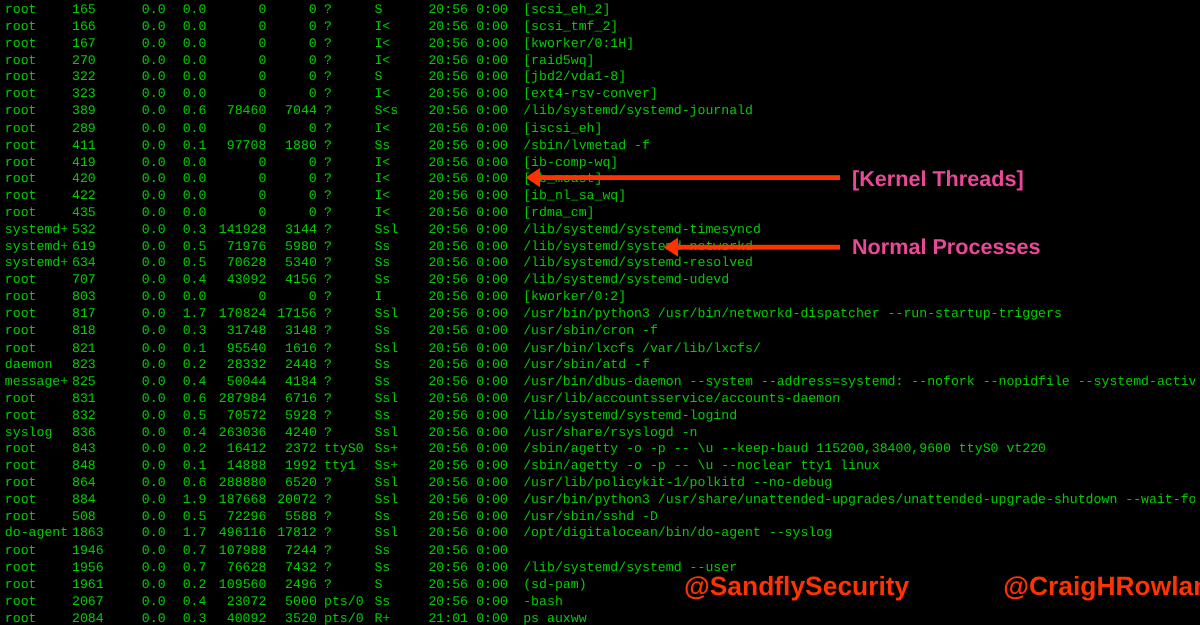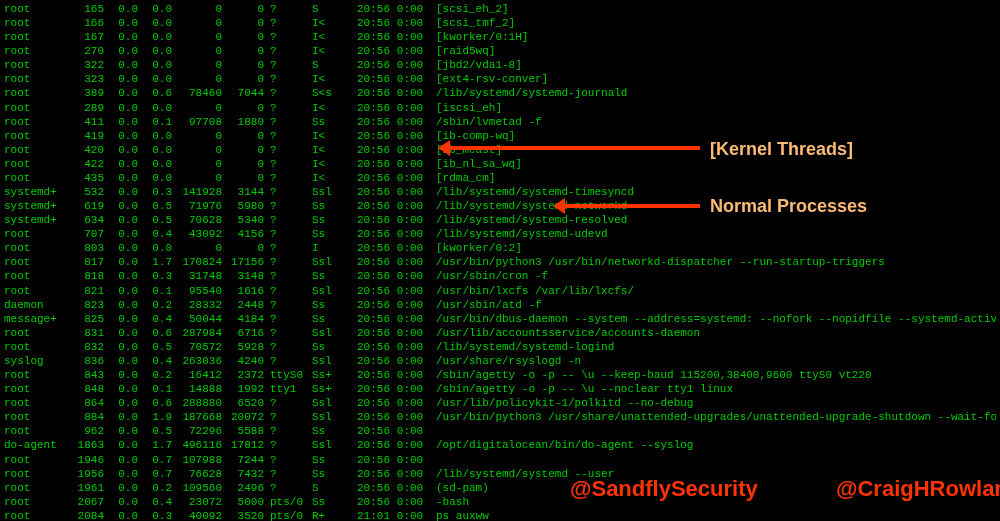--- a/index.html
+++ b/index.html
@@ -13,35 +13,35 @@
     overflow: hidden;
     line-height: 1.28;
     padding: 2px 4px;
     position: relative;
   }
   .row {
     white-space: pre;
     display: flex;
   }
   .c-user  { width: 56px; display: inline-block; }
-  .c-pid   { width: 44px; display: inline-block; text-align: right; }
+  .c-pid   { width: 44px; display: inline-block; }
   .c-cpu   { width: 34px; display: inline-block; text-align: right; }
   .c-mem   { width: 34px; display: inline-block; text-align: right; }
   .c-vsz   { width: 50px; display: inline-block; text-align: right; }
   .c-rss   { width: 42px; display: inline-block; text-align: right; }
   .c-tty   { width: 48px; display: inline-block; padding-left: 6px; }
   .c-stat  { width: 34px; display: inline-block; }
   .c-start { width: 44px; display: inline-block; text-align: right; }
   .c-time  { width: 44px; display: inline-block; text-align: center; padding-right: 4px; }
   .c-cmd   { flex: 1; display: inline-block; padding-left: 2px; white-space: nowrap; overflow: hidden; }
 
   
   .label {
     position: absolute;
-    color: #fdba74;
+    color: #ec4899;
     font-family: Arial, sans-serif;
     font-weight: bold;
     font-size: 18px;
   }
   .label.kernel { top: 138px; left: 710px; }
   .label.normal { top: 195px; left: 710px; text-align: right; }
   .handle {
     position: absolute;
     color: #ff3300;
     font-family: Arial, sans-serif;
@@ -94,21 +94,21 @@
     <div class="row"><span class="c-user">root</span><span class="c-pid">821</span><span class="c-cpu">0.0</span><span class="c-mem">0.1</span><span class="c-vsz">95540</span><span class="c-rss">1616</span><span class="c-tty">?</span><span class="c-stat">Ssl</span><span class="c-start">20:56</span><span class="c-time">0:00</span><span class="c-cmd">/usr/bin/lxcfs /var/lib/lxcfs/</span></div>
     <div class="row"><span class="c-user">daemon</span><span class="c-pid">823</span><span class="c-cpu">0.0</span><span class="c-mem">0.2</span><span class="c-vsz">28332</span><span class="c-rss">2448</span><span class="c-tty">?</span><span class="c-stat">Ss</span><span class="c-start">20:56</span><span class="c-time">0:00</span><span class="c-cmd">/usr/sbin/atd -f</span></div>
     <div class="row"><span class="c-user">message+</span><span class="c-pid">825</span><span class="c-cpu">0.0</span><span class="c-mem">0.4</span><span class="c-vsz">50044</span><span class="c-rss">4184</span><span class="c-tty">?</span><span class="c-stat">Ss</span><span class="c-start">20:56</span><span class="c-time">0:00</span><span class="c-cmd">/usr/bin/dbus-daemon --system --address=systemd: --nofork --nopidfile --systemd-activation --syslog-only</span></div>
     <div class="row"><span class="c-user">root</span><span class="c-pid">831</span><span class="c-cpu">0.0</span><span class="c-mem">0.6</span><span class="c-vsz">287984</span><span class="c-rss">6716</span><span class="c-tty">?</span><span class="c-stat">Ssl</span><span class="c-start">20:56</span><span class="c-time">0:00</span><span class="c-cmd">/usr/lib/accountsservice/accounts-daemon</span></div>
     <div class="row"><span class="c-user">root</span><span class="c-pid">832</span><span class="c-cpu">0.0</span><span class="c-mem">0.5</span><span class="c-vsz">70572</span><span class="c-rss">5928</span><span class="c-tty">?</span><span class="c-stat">Ss</span><span class="c-start">20:56</span><span class="c-time">0:00</span><span class="c-cmd">/lib/systemd/systemd-logind</span></div>
     <div class="row"><span class="c-user">syslog</span><span class="c-pid">836</span><span class="c-cpu">0.0</span><span class="c-mem">0.4</span><span class="c-vsz">263036</span><span class="c-rss">4240</span><span class="c-tty">?</span><span class="c-stat">Ssl</span><span class="c-start">20:56</span><span class="c-time">0:00</span><span class="c-cmd">/usr/share/rsyslogd -n</span></div>
     <div class="row"><span class="c-user">root</span><span class="c-pid">843</span><span class="c-cpu">0.0</span><span class="c-mem">0.2</span><span class="c-vsz">16412</span><span class="c-rss">2372</span><span class="c-tty">ttyS0</span><span class="c-stat">Ss+</span><span class="c-start">20:56</span><span class="c-time">0:00</span><span class="c-cmd">/sbin/agetty -o -p -- \u --keep-baud 115200,38400,9600 ttyS0 vt220</span></div>
     <div class="row"><span class="c-user">root</span><span class="c-pid">848</span><span class="c-cpu">0.0</span><span class="c-mem">0.1</span><span class="c-vsz">14888</span><span class="c-rss">1992</span><span class="c-tty">tty1</span><span class="c-stat">Ss+</span><span class="c-start">20:56</span><span class="c-time">0:00</span><span class="c-cmd">/sbin/agetty -o -p -- \u --noclear tty1 linux</span></div>
     <div class="row"><span class="c-user">root</span><span class="c-pid">864</span><span class="c-cpu">0.0</span><span class="c-mem">0.6</span><span class="c-vsz">288880</span><span class="c-rss">6520</span><span class="c-tty">?</span><span class="c-stat">Ssl</span><span class="c-start">20:56</span><span class="c-time">0:00</span><span class="c-cmd">/usr/lib/policykit-1/polkitd --no-debug</span></div>
     <div class="row"><span class="c-user">root</span><span class="c-pid">884</span><span class="c-cpu">0.0</span><span class="c-mem">1.9</span><span class="c-vsz">187668</span><span class="c-rss">20072</span><span class="c-tty">?</span><span class="c-stat">Ssl</span><span class="c-start">20:56</span><span class="c-time">0:00</span><span class="c-cmd">/usr/bin/python3 /usr/share/unattended-upgrades/unattended-upgrade-shutdown --wait-for-signal</span></div>
-    <div class="row"><span class="c-user">root</span><span class="c-pid">962</span><span class="c-cpu">0.0</span><span class="c-mem">0.5</span><span class="c-vsz">72296</span><span class="c-rss">5588</span><span class="c-tty">?</span><span class="c-stat">Ss</span><span class="c-start">20:56</span><span class="c-time">0:00</span></div>
+    <div class="row"><span class="c-user">root</span><span class="c-pid">508</span><span class="c-cpu">0.0</span><span class="c-mem">0.5</span><span class="c-vsz">72296</span><span class="c-rss">5588</span><span class="c-tty">?</span><span class="c-stat">Ss</span><span class="c-start">20:56</span><span class="c-time">0:00</span><span class="c-cmd">/usr/sbin/sshd -D</span></div>
     <div class="row"><span class="c-user">do-agent</span><span class="c-pid">1863</span><span class="c-cpu">0.0</span><span class="c-mem">1.7</span><span class="c-vsz">496116</span><span class="c-rss">17812</span><span class="c-tty">?</span><span class="c-stat">Ssl</span><span class="c-start">20:56</span><span class="c-time">0:00</span><span class="c-cmd">/opt/digitalocean/bin/do-agent --syslog</span></div>
     <div class="row"><span class="c-user">root</span><span class="c-pid">1946</span><span class="c-cpu">0.0</span><span class="c-mem">0.7</span><span class="c-vsz">107988</span><span class="c-rss">7244</span><span class="c-tty">?</span><span class="c-stat">Ss</span><span class="c-start">20:56</span><span class="c-time">0:00</span></div>
     <div class="row"><span class="c-user">root</span><span class="c-pid">1956</span><span class="c-cpu">0.0</span><span class="c-mem">0.7</span><span class="c-vsz">76628</span><span class="c-rss">7432</span><span class="c-tty">?</span><span class="c-stat">Ss</span><span class="c-start">20:56</span><span class="c-time">0:00</span><span class="c-cmd">/lib/systemd/systemd --user</span></div>
     <div class="row"><span class="c-user">root</span><span class="c-pid">1961</span><span class="c-cpu">0.0</span><span class="c-mem">0.2</span><span class="c-vsz">109560</span><span class="c-rss">2496</span><span class="c-tty">?</span><span class="c-stat">S</span><span class="c-start">20:56</span><span class="c-time">0:00</span><span class="c-cmd">(sd-pam)</span></div>
     <div class="row"><span class="c-user">root</span><span class="c-pid">2067</span><span class="c-cpu">0.0</span><span class="c-mem">0.4</span><span class="c-vsz">23072</span><span class="c-rss">5000</span><span class="c-tty">pts/0</span><span class="c-stat">Ss</span><span class="c-start">20:56</span><span class="c-time">0:00</span><span class="c-cmd">-bash</span></div>
     <div class="row"><span class="c-user">root</span><span class="c-pid">2084</span><span class="c-cpu">0.0</span><span class="c-mem">0.3</span><span class="c-vsz">40092</span><span class="c-rss">3520</span><span class="c-tty">pts/0</span><span class="c-stat">R+</span><span class="c-start">21:01</span><span class="c-time">0:00</span><span class="c-cmd">ps auxww</span></div>
   </div>
 
 <div class="arrow a1"></div>
 <div class="arrow a2"></div>

